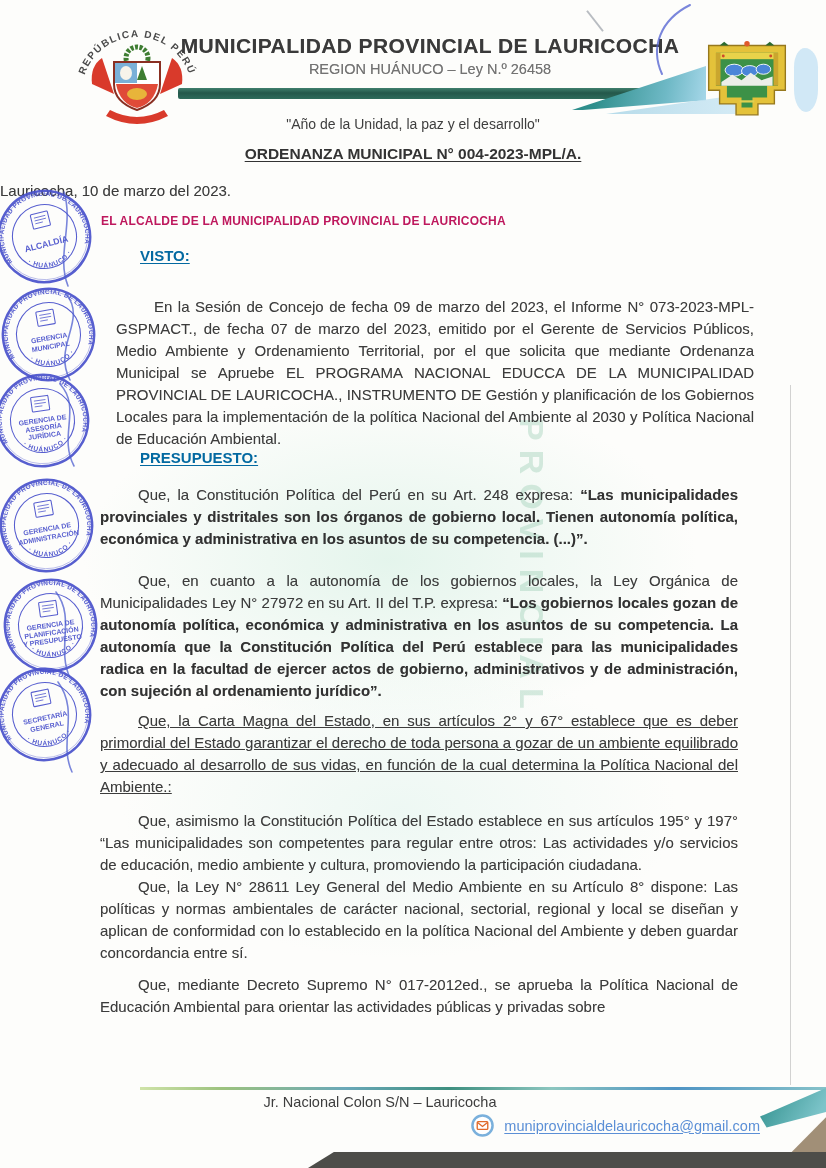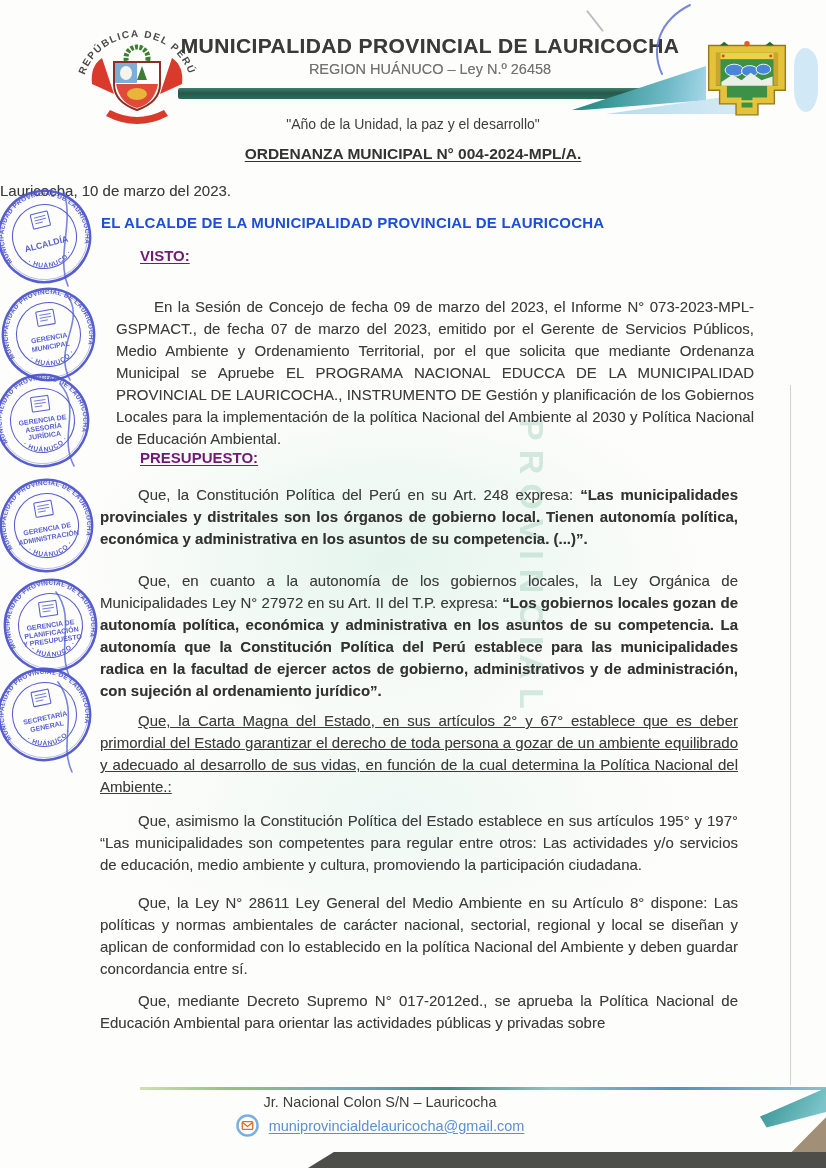--- a/index.html
+++ b/index.html
@@ -26,42 +26,42 @@
   .hdr-swoosh2{left:606px;top:94px;width:138px;height:20px;opacity:.75;
        background:linear-gradient(90deg,#9fd0e4,#c8e6f4);
        clip-path:polygon(0 100%,100% 0,100% 100%);}
   .blue-lens{left:794px;top:48px;width:24px;height:64px;background:#cfe7f5;opacity:.95;
        border-radius:45% 55% 50% 50%/30% 30% 35% 35%;}
   .motto{left:0;top:116px;width:826px;text-align:center;font-size:14px;color:#3e3e3e;}
   .ord-title{left:0;top:145px;width:826px;text-align:center;font-weight:bold;font-size:15.5px;
        text-decoration:underline;text-underline-offset:2px;color:#333;}
   
   .date-line{left:0;top:180px;width:737px;text-align:right;font-size:15px;}
-  .addressee{left:101px;top:214px;font-weight:bold;font-size:15px;letter-spacing:.2px;color:#1d4ed8;}
-  .label-u{font-weight:bold;font-size:15px;text-decoration:underline;text-underline-offset:2px;color:#701a75;}
+  .addressee{left:101px;top:214px;font-weight:bold;font-size:12px;letter-spacing:.2px;color:#be185d;}
+  .label-u{font-weight:bold;font-size:15px;text-decoration:underline;text-underline-offset:2px;color:#0369a1;}
   .visto-label{left:140px;top:247px;}
   .cons-label{left:140px;top:449px;}
   .bodytext{font-size:15px;line-height:22px;text-align:justify;color:#3c3c3c;
        text-shadow:0 0 .4px rgba(40,40,40,.3);}
   .visto-para{left:100px;top:280px;width:638px;}
   .para-wrap{left:100px;top:484px;width:638px;}
   .para{margin:0;text-indent:38px;}
   .para .bold{font-weight:bold;color:#323232;}
   p.indent{ text-indent:38px;margin:16px;}
   
   .stamp{position:absolute;width:97px;height:97px;opacity:.92;}
   
   .scan-vline{left:790px;top:385px;width:1px;height:700px;background:#b5b5b5;opacity:.6;}
   .scan-scratch{left:594px;top:8px;width:2px;height:26px;background:#9aa0a8;opacity:.7;
        transform:rotate(-38deg);}
   
   .foot-line{left:140px;top:1087px;width:686px;height:3px;
        background:linear-gradient(90deg,#cfe3a8 0%,#9cc27e 12%,#6aa8b8 30%,#3e8f7f 45%,#8cc6bf 60%,#4f94c4 78%,#86c2c9 100%);}
   .foot-addr{left:0;top:1094px;width:760px;text-align:center;font-size:14.5px;color:#3d3d3d;}
-  .email-row{left:0;top:1114px;width:760px;display:flex;justify-content:center;align-items:center;gap:10px;}
+  .email-row{left:0;top:1114px;width:760px;display:flex;justify-content:flex-end;align-items:center;gap:10px;}
   .email-link{font-size:14.5px;color:#5b8fd6;text-decoration:underline;text-underline-offset:2px;}
   .bottom-bar{left:308px;top:1152px;width:518px;height:16px;background:#4d4d49;
        clip-path:polygon(0 100%,5% 0,100% 0,100% 100%);}
   .corner-swoosh1{left:760px;top:1088px;width:66px;height:46px;
        background:linear-gradient(120deg,#2f8f8c,#7cc4c9 80%);
        clip-path:polygon(0 62%,100% 0,100% 52%,10% 86%);}
   .corner-swoosh2{left:778px;top:1108px;width:48px;height:52px;background:#8a7356;opacity:.8;
        clip-path:polygon(12% 100%,100% 18%,100% 100%);}
   .pen-marks{left:0;top:0;width:826px;height:1168px;pointer-events:none;}
 </style>
@@ -114,32 +114,32 @@
     <ellipse cx="68" cy="32" rx="8" ry="5.5" fill="#4a86d8" stroke="#fff" stroke-width="1"></ellipse>
     <path d="M22,46 L34,38 L44,44 L54,36 L66,44 L78,40 L78,50 L22,50 Z" fill="#eceee8"></path>
     <rect x="42" y="66" width="16" height="2.5" fill="#e0d050"></rect>
     <circle cx="24" cy="17.5" r="1.6" fill="#d04a2a"></circle>
       <circle cx="76" cy="17.5" r="1.6" fill="#d04a2a"></circle>
   </svg>
 
   <div class="abs hdr-title">MUNICIPALIDAD PROVINCIAL DE LAURICOCHA</div>
   <div class="abs hdr-sub">REGION HUÁNUCO – Ley N.º 26458</div>
   <div class="abs motto">"Año de la Unidad, la paz y el desarrollo"</div>
-  <div class="abs ord-title">ORDENANZA MUNICIPAL N° 004-2024-MPL/A.</div>
+  <div class="abs ord-title">ORDENANZA MUNICIPAL N° 004-2023-MPL/A.</div>
 
   <div class="abs date-line bodytext">Lauricocha, 10 de marzo del 2023.</div>
   <div class="abs addressee">EL ALCALDE DE LA MUNICIPALIDAD PROVINCIAL DE LAURICOCHA</div>
   <div class="abs label-u visto-label">VISTO:</div>
   <p class="abs bodytext visto-para indent">En la Sesión de Concejo de fecha 09 de marzo del 2023, el Informe N° 073-2023-MPL-GSPMACT., de fecha 07 de marzo del 2023, emitido por el Gerente de Servicios Públicos, Medio Ambiente y Ordenamiento Territorial, por el que solicita que mediante Ordenanza Municipal se Apruebe EL PROGRAMA NACIONAL EDUCCA DE LA MUNICIPALIDAD PROVINCIAL DE LAURICOCHA., INSTRUMENTO DE Gestión y planificación de los Gobiernos Locales para la implementación de la política Nacional del Ambiente al 2030 y Política Nacional de Educación Ambiental.</p>
   <div class="abs label-u cons-label">PRESUPUESTO:</div>
   <div class="abs bodytext para-wrap">
       <p class="para" style="margin-bottom: 20px;"><span class="lead">Que, la Constitución Política del Perú en su Art. 248 expresa: </span><span class="bold">“Las municipalidades provinciales y distritales son los órganos de gobierno local. Tienen autonomía política, económica y administrativa en los asuntos de su competencia. (...)”.</span></p>
       <p class="para" style="margin-bottom: 8px;"><span class="lead">Que, en cuanto a la autonomía de los gobiernos locales, la Ley Orgánica de Municipalidades Ley N° 27972 en su Art. II del T.P. expresa: </span><span class="bold">“Los gobiernos locales gozan de autonomía política, económica y administrativa en los asuntos de su competencia. La autonomía que la Constitución Política del Perú establece para las municipalidades radica en la facultad de ejercer actos de gobierno, administrativos y de administración, con sujeción al ordenamiento jurídico”.</span></p>
       <p class="para" style="margin-bottom: 12px; text-decoration: underline;"><span class="lead">Que, la Carta Magna del Estado, en sus artículos 2° y 67° establece que es deber primordial del Estado garantizar el derecho de toda persona a gozar de un ambiente equilibrado y adecuado al desarrollo de sus vidas, en función de la cual determina la Política Nacional del Ambiente.:</span><span class="bold"></span></p>
-      <p class="para" style="margin-bottom: 16px;"><span class="lead">Que, asimismo la Constitución Política del Estado establece en sus artículos 195° y 197° “Las municipalidades son competentes para regular entre otros: Las actividades y/o servicios de educación, medio ambiente y cultura, promoviendo la participación ciudadana.</span><span class="bold"></span></p>
+      <p class="para" style="margin-bottom: 0px;"><span class="lead">Que, asimismo la Constitución Política del Estado establece en sus artículos 195° y 197° “Las municipalidades son competentes para regular entre otros: Las actividades y/o servicios de educación, medio ambiente y cultura, promoviendo la participación ciudadana.</span><span class="bold"></span></p>
       <p class="para" style="margin-bottom: 10px;"><span class="lead">Que, la Ley N° 28611 Ley General del Medio Ambiente en su Artículo 8° dispone: Las políticas y normas ambientales de carácter nacional, sectorial, regional y local se diseñan y aplican de conformidad con lo establecido en la política Nacional del Ambiente y deben guardar concordancia entre sí.</span><span class="bold"></span></p>
       <p class="para" style="margin-bottom: 12px;"><span class="lead">Que, mediante Decreto Supremo N° 017-2012ed., se aprueba la Política Nacional de Educación Ambiental para orientar las actividades públicas y privadas sobre</span><span class="bold"></span></p>
     </div>
 
   <div class="abs" style="left:0;top:0;" id="stamps">
       <svg class="stamp" viewBox="0 0 100 100" style="left: -4px; top: 188px; transform: rotate(-14deg);">
     <g fill="none" stroke="#4a52cc">
       <circle cx="50" cy="50" r="47" stroke-width="2.6"></circle>
       <circle cx="50" cy="50" r="44.5" stroke-width="0.7" opacity=".55"></circle>
       <circle cx="50" cy="50" r="33" stroke-width="1.1"></circle>

